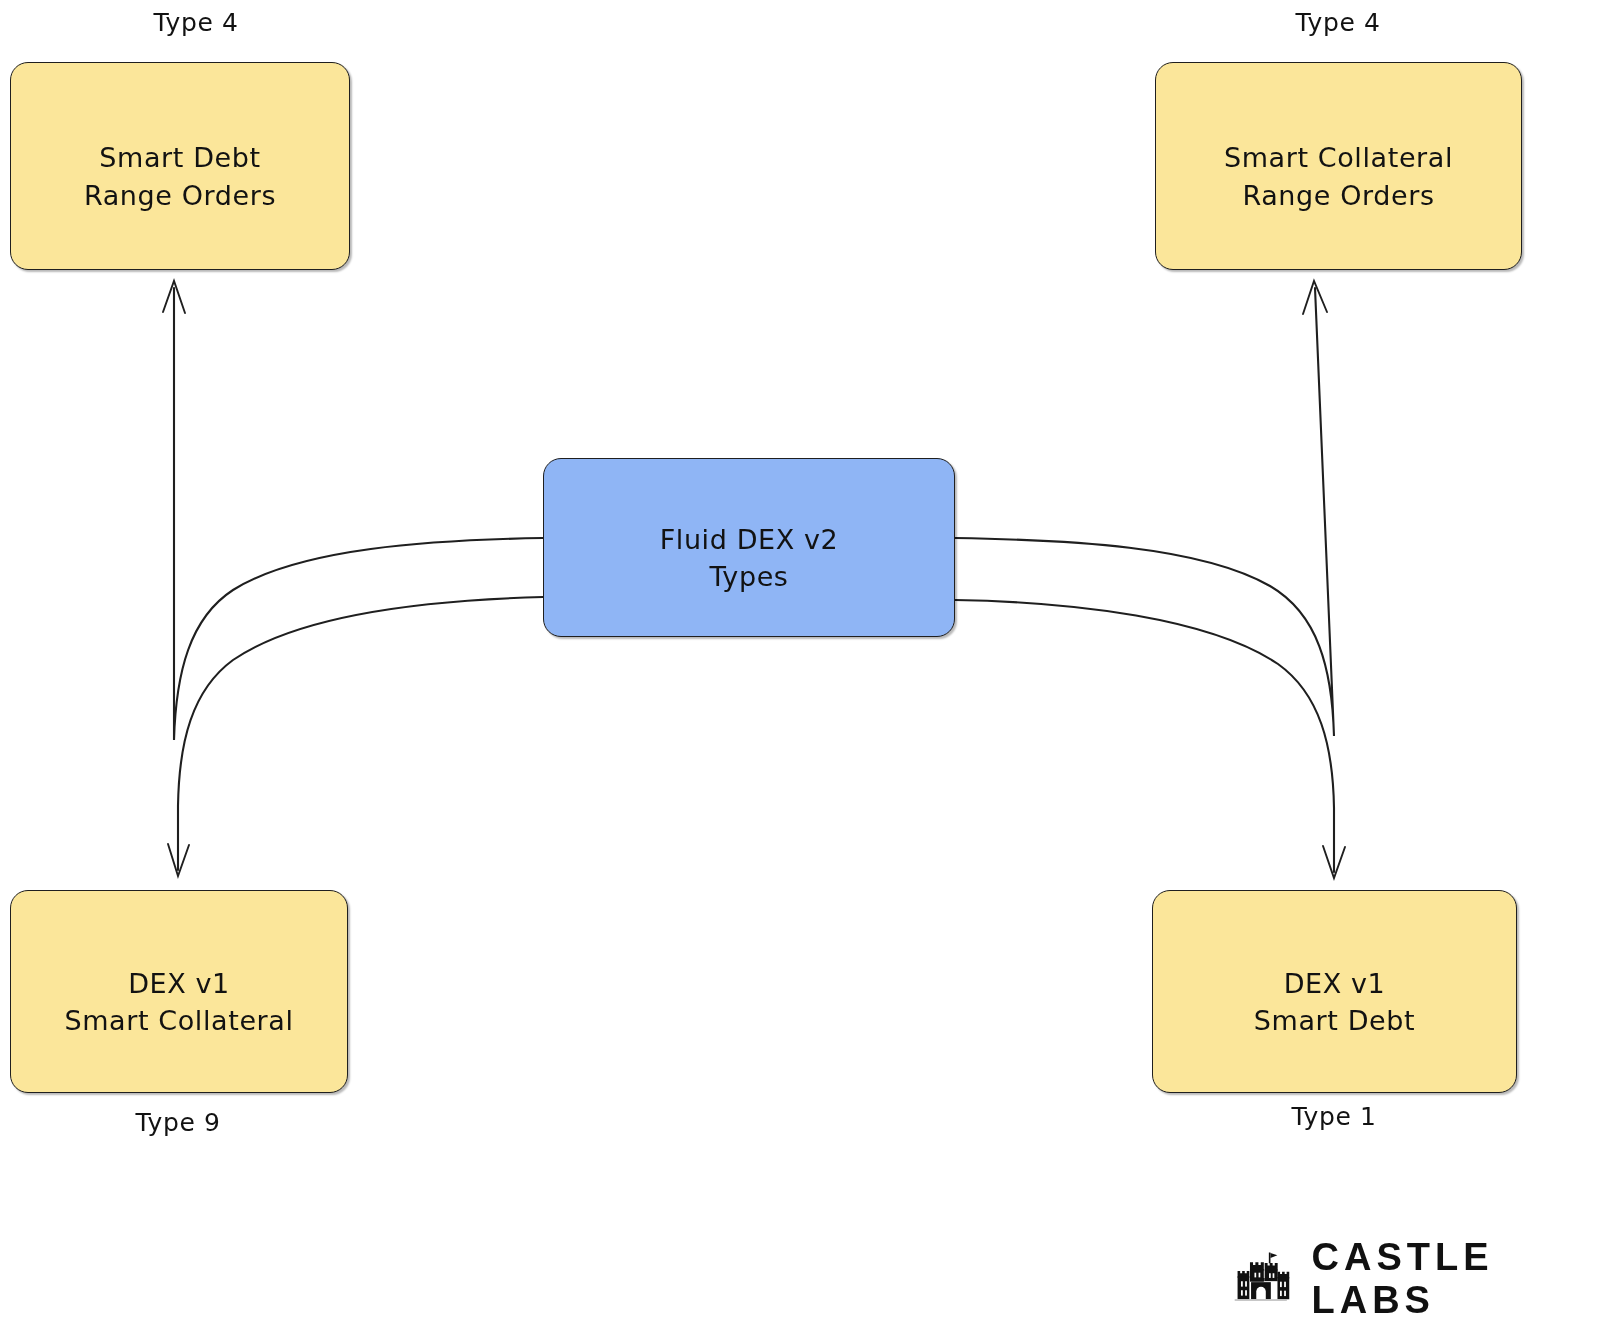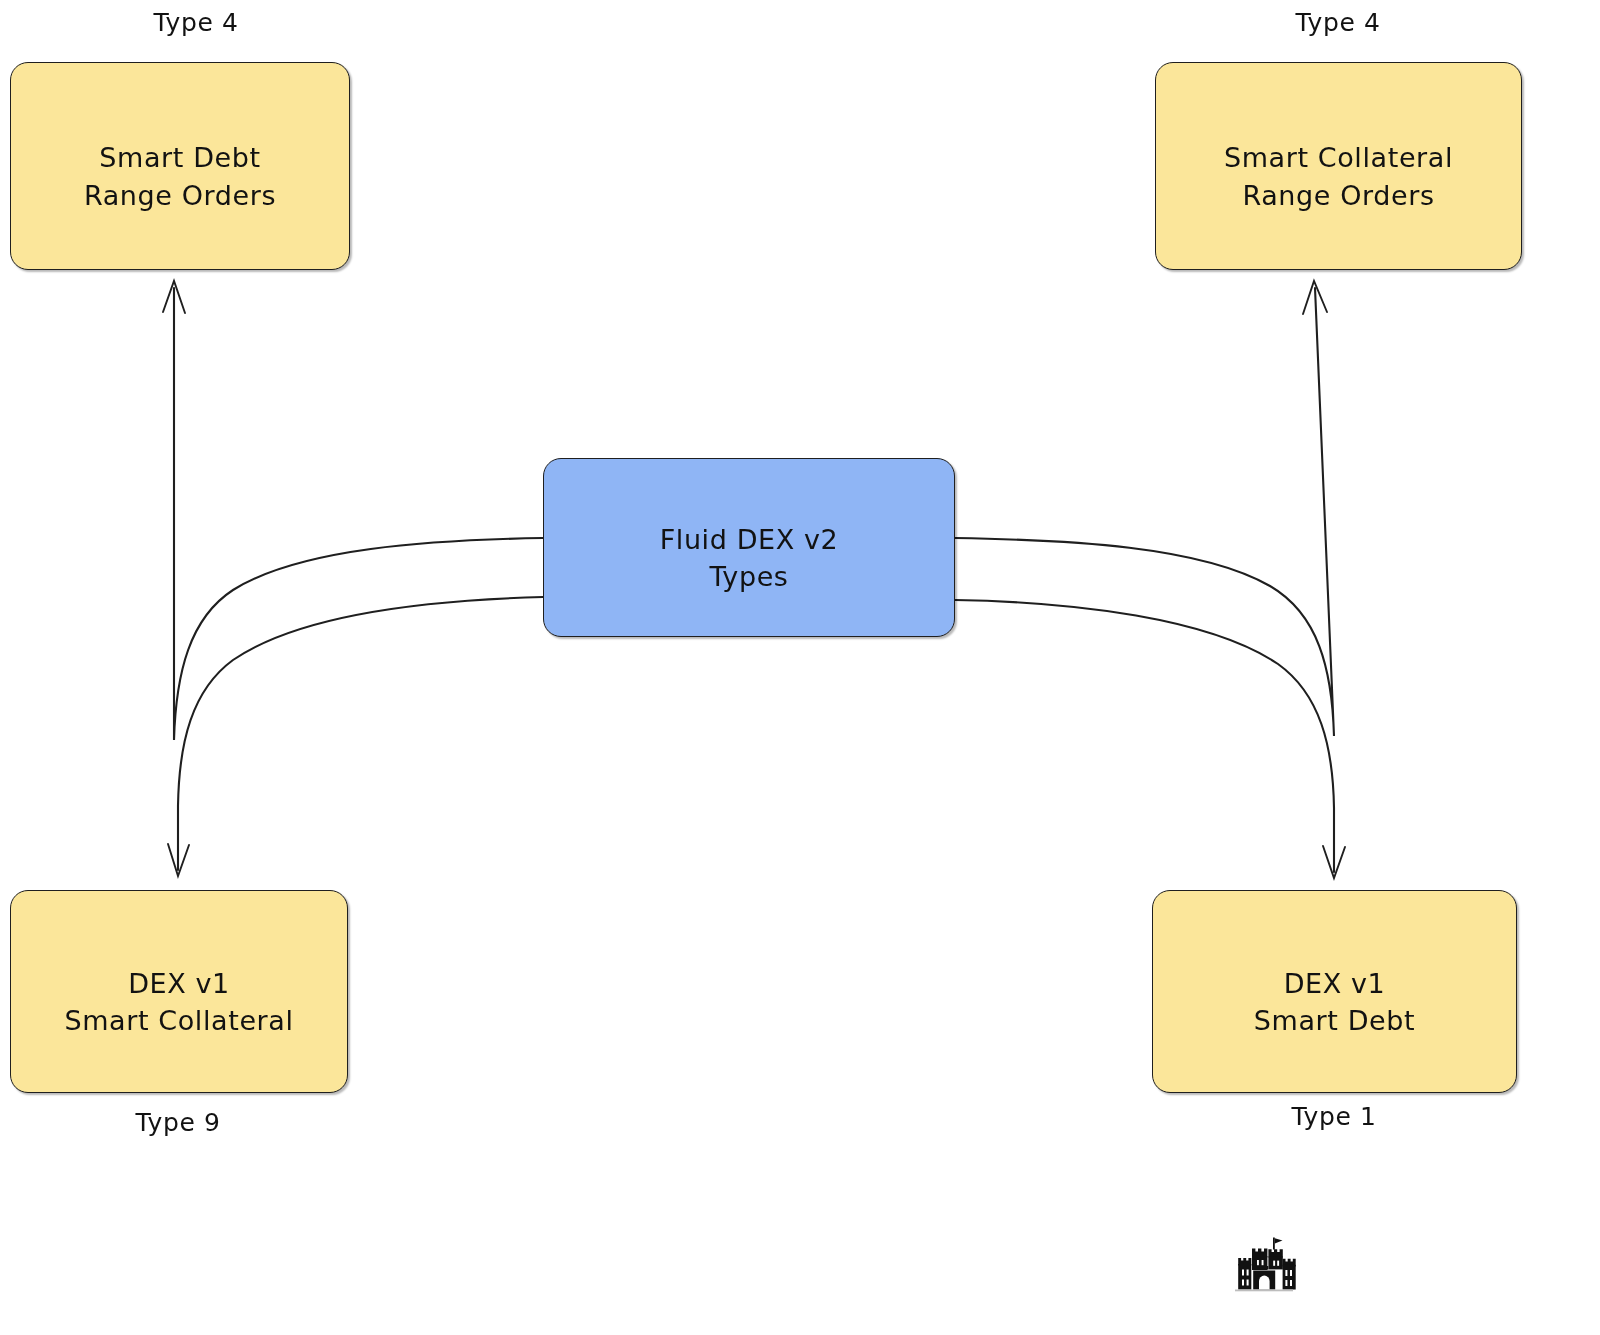--- a/index.html
+++ b/index.html
@@ -202,15 +202,16 @@
         <rect x="58.0" y="44.0" width="2.0" height="6.0" fill="#ffffff"></rect>
 
         <rect x="25.0" y="24.0" width="1.9" height="5.2" fill="#ffffff"></rect>
         <rect x="29.6" y="24.0" width="1.9" height="5.2" fill="#ffffff"></rect>
         <rect x="41.2" y="24.6" width="1.9" height="5.2" fill="#ffffff"></rect>
         <rect x="45.2" y="24.6" width="1.9" height="5.2" fill="#ffffff"></rect>
 
         <rect x="3.0" y="53.5" width="58.0" height="1.8" fill="#bdbdbd"></rect>
       </g>
     </svg>
+    <span id="brand-wordmark">CASTLE LABS</span>
   </div>
 
 </div>
 
 </body></html>

